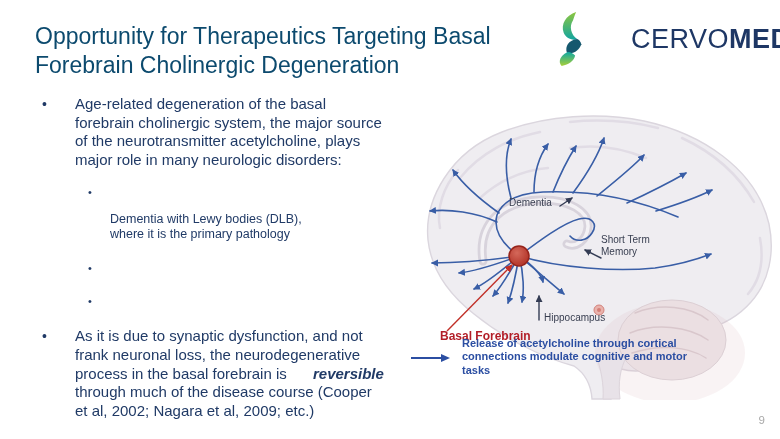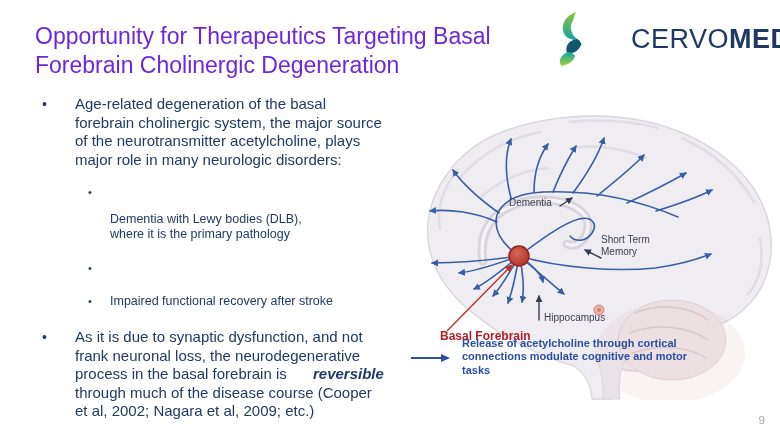--- a/index.html
+++ b/index.html
@@ -3,21 +3,21 @@
 <meta charset="utf-8">
 <style>
   html,body{margin:0;padding:0;background:#ffffff;}
   .slide{
     position:relative;width:780px;height:439px;background:#fff;overflow:hidden;
     font-family:"Liberation Sans",sans-serif;
   }
   
   .title{
     position:absolute;left:35px;top:22px;width:545px;
-    font-size:23px;line-height:1.24;color:#6d28d9;font-weight:400;
+    font-size:23px;line-height:1.24;color:#0c4a6e;font-weight:400;
   }
   .logo{position:absolute;left:556px;top:11px;display:flex;align-items:center;gap:40px;}
   .logo-icon{width:32px;height:56px;flex:none;}
   .logo-text{font-size:27px;color:#1E3765;letter-spacing:.5px;margin-left:3px;white-space:nowrap;}
   .logo-text .med{font-weight:bold;}
   
   .content{position:absolute;left:35px;top:95px;width:400px;color:#203A66;}
   .mb{display:flex;}
   .mb .mk{width:33px;flex:none;padding-left:7px;font-size:14px;line-height:1.3;}
   .mb .tx{width:312px;font-size:15px;line-height:1.24;}
@@ -79,21 +79,20 @@
     <div class="sub-list">
       <div class="sb">
         <span class="mk">•</span>
         <div class="tx tx-narrow">Dementia with Lewy bodies (DLB), where it is the primary pathology</div>
       </div>
       <div class="sb">
         <span class="mk">•</span>
       </div>
       <div class="sb">
         <span class="mk">•</span>
-        <div class="tx tx-wide">Impaired functional recovery after stroke</div>
       </div>
     </div>
     <div class="mb">
       <span class="mk">•</span>
       <div class="tx"><span>As it is due to synaptic dysfunction, and not frank neuronal loss, the neurodegenerative process in the basal forebrain is </span><span class="emph">reversible</span><span> through much of the disease course (Cooper et al, 2002; Nagara et al, 2009; etc.)</span></div>
     </div>
   </div>
 
 
   <svg class="brain-svg" width="360" height="292" viewBox="0 0 360 292">

